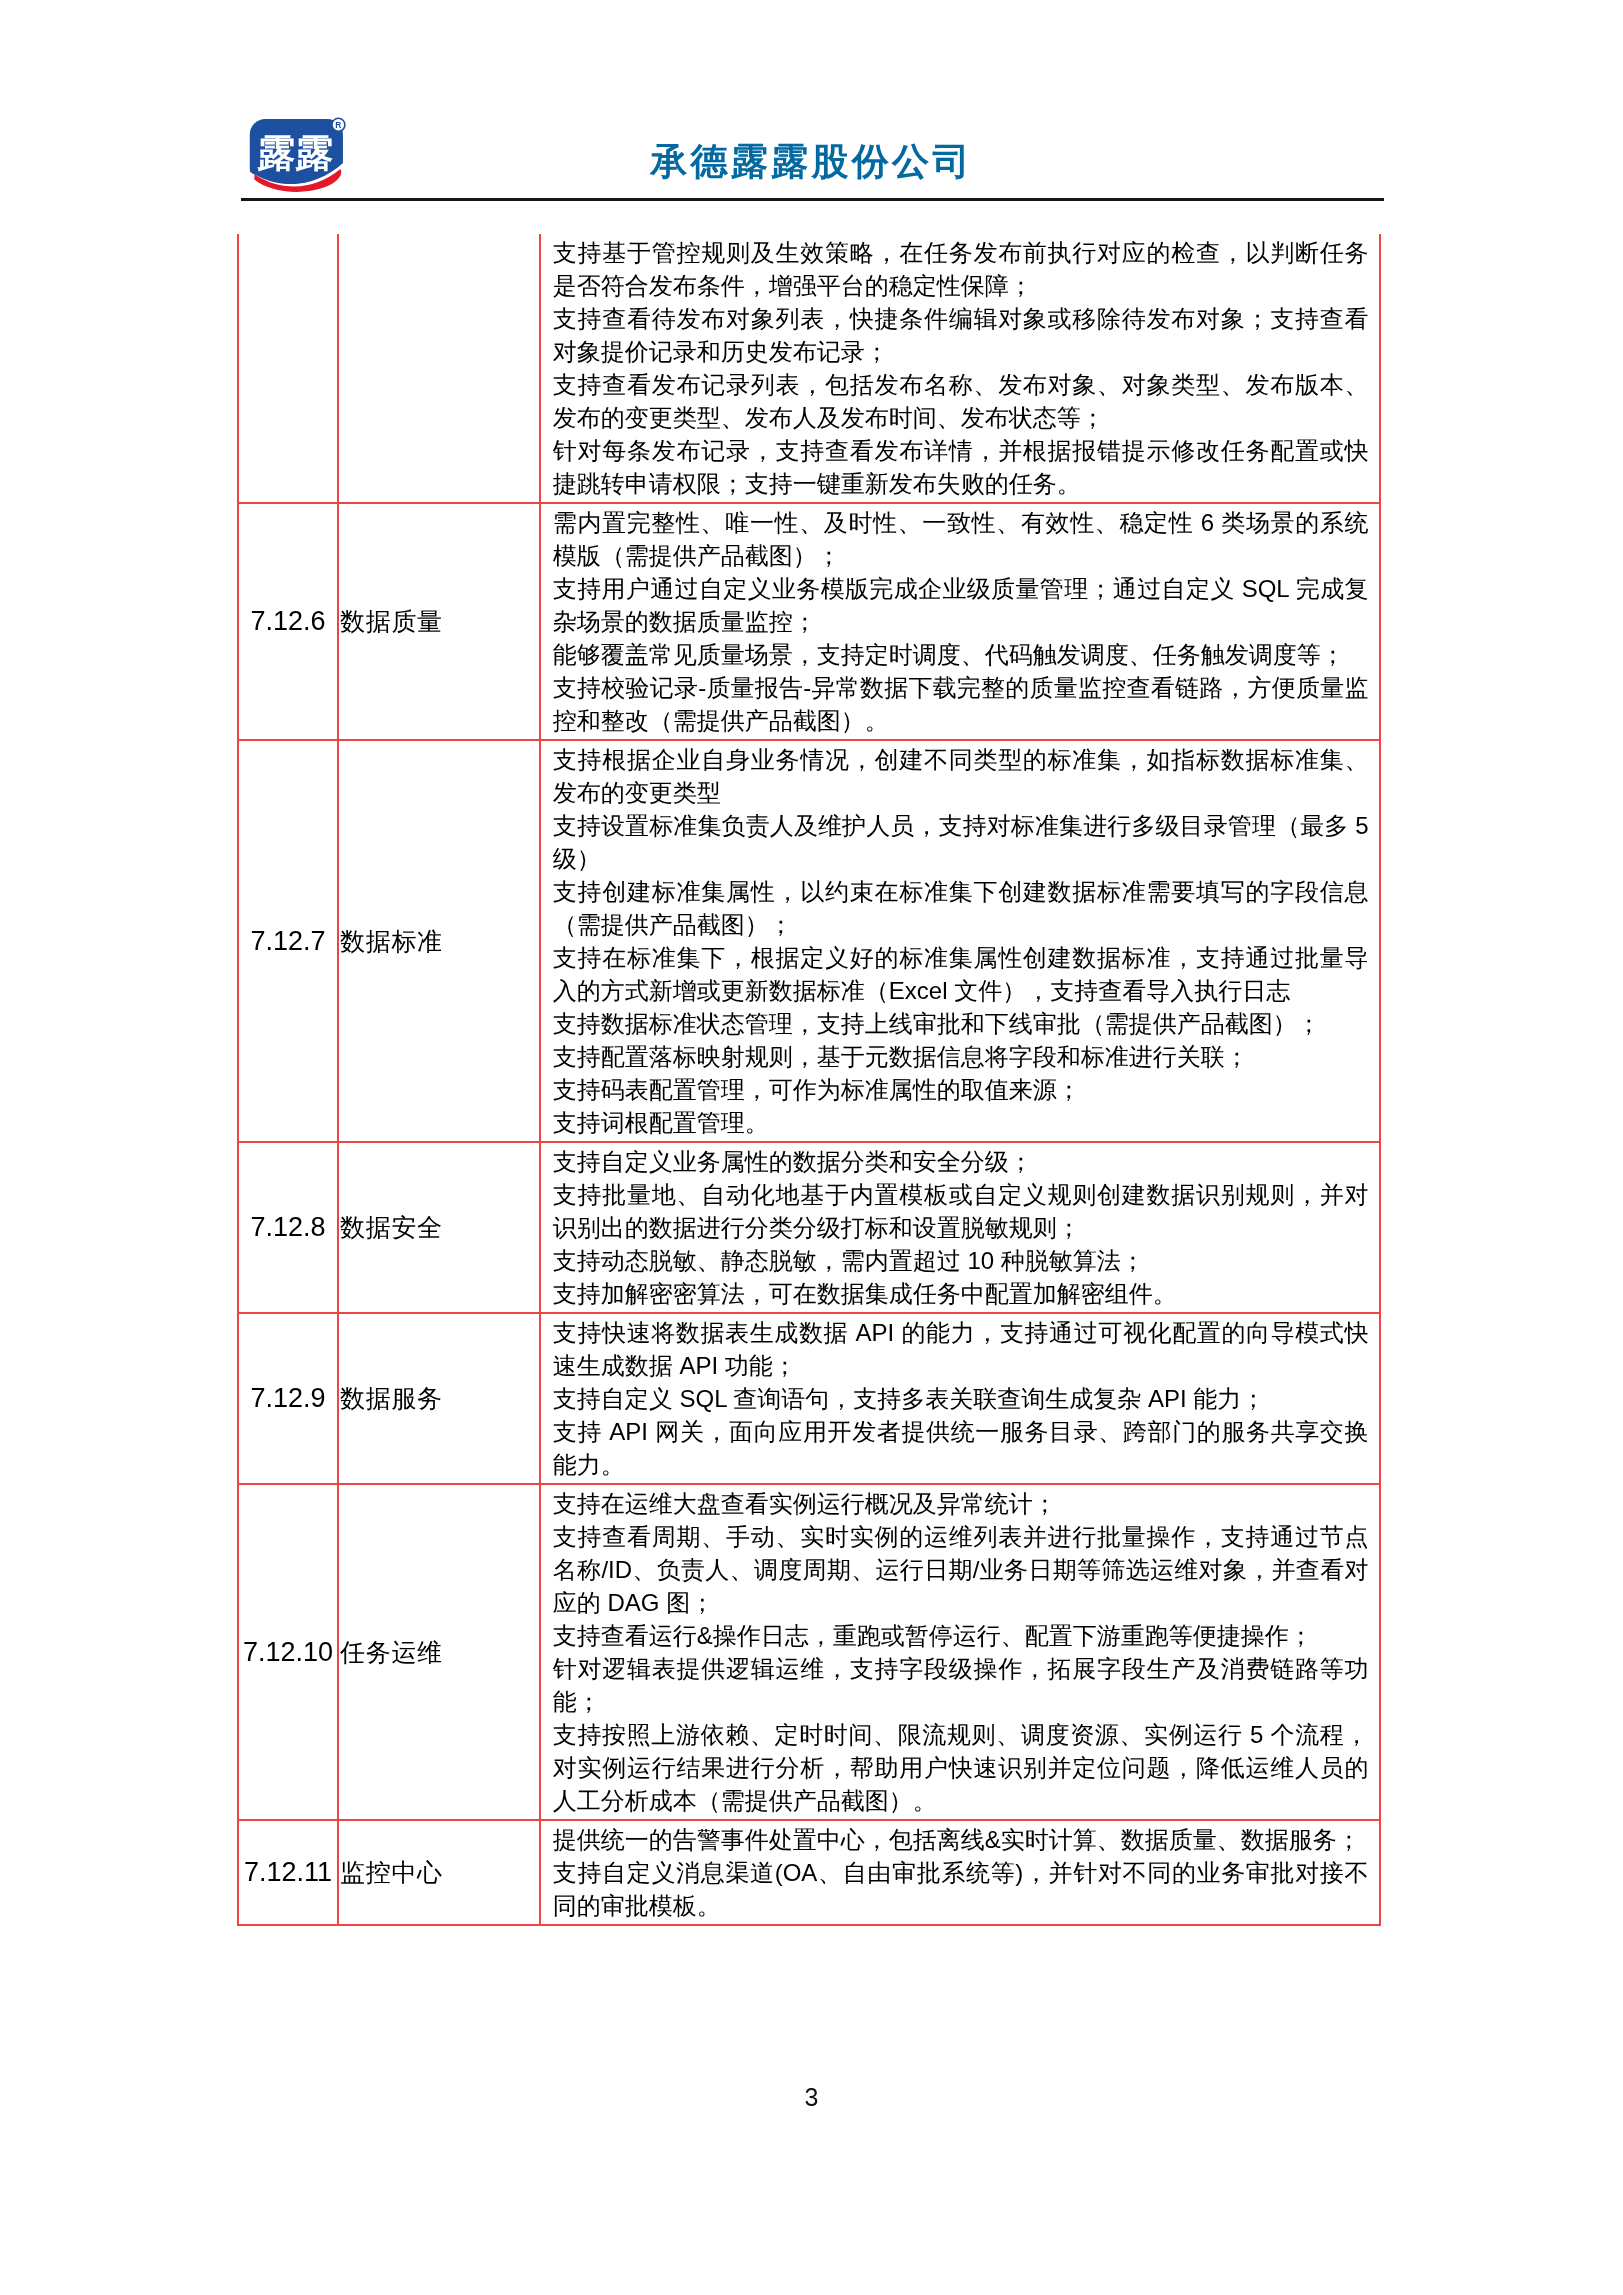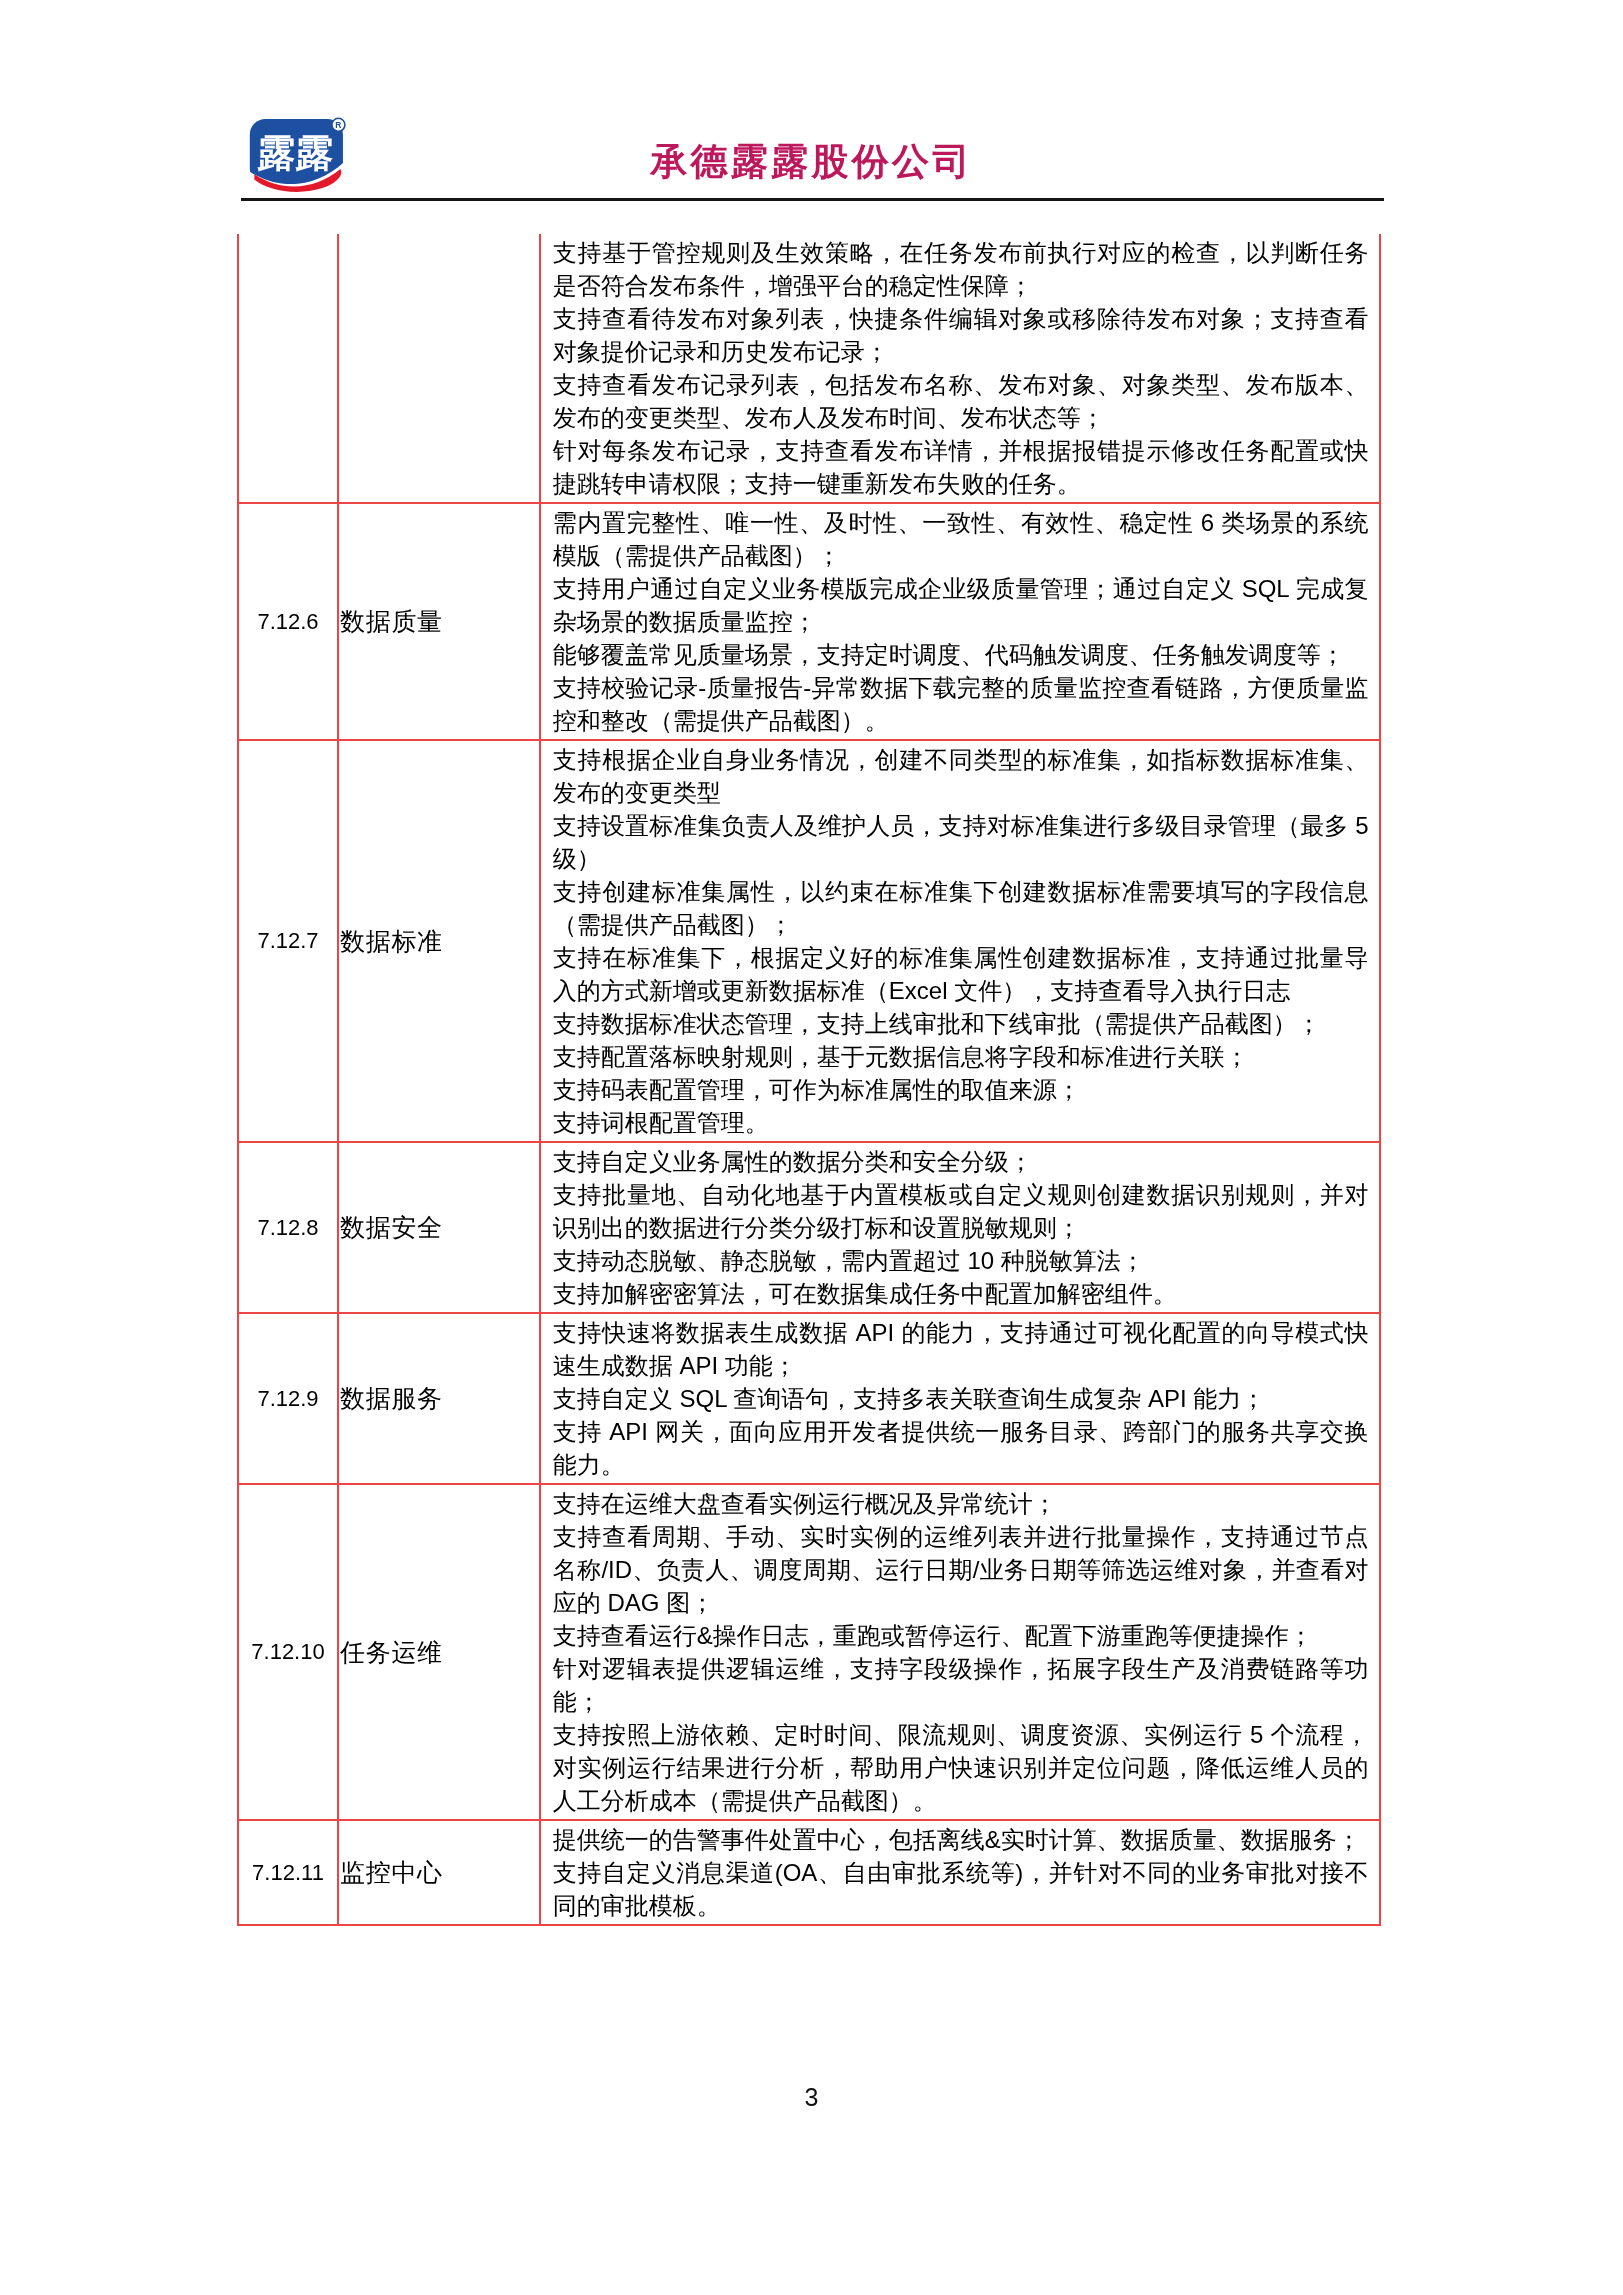--- a/index.html
+++ b/index.html
@@ -13,42 +13,42 @@
     overflow:hidden;
   }
 
   
   .logo-wrap { position:absolute; left:249px; top:117px; width:98px; height:86px; }
   .company-name {
     position:absolute; top:137px; left:0; width:100%;
     text-align:center;
     font-size:37px; font-weight:bold;
     letter-spacing:3.3px;
-    color:#be185d;
+    color:#0369a1;
   }
   .header-rule {
     position:absolute; left:241px; top:198px;
     width:1143px; height:3.3px; background:#151515;
   }
 
   
   .req-table {
     position:absolute; left:237px; top:234px;
     width:1142px;
     border-collapse:collapse;
     table-layout:fixed;
   }
   .req-table td {
     border:2px solid #ef4444;
     vertical-align:middle;
     word-break:break-all;
   }
   .req-table tr:first-child td { border-top:none; }
   .req-table tr:last-child td { border-bottom-width:2.6px; }
-  .cell-id   { text-align:center; font-size:22px; }
+  .cell-id   { text-align:center; font-size:27px; }
   .cell-cat  { text-align:left; font-size:25px; letter-spacing:0.7px; }
   .cell-desc { padding:2px 10.5px 2px 11.8px; }
   .cell-desc p {
     margin:0;
     font-size:24px;
     line-height:33px;
     text-align:justify;
   }
 
   

